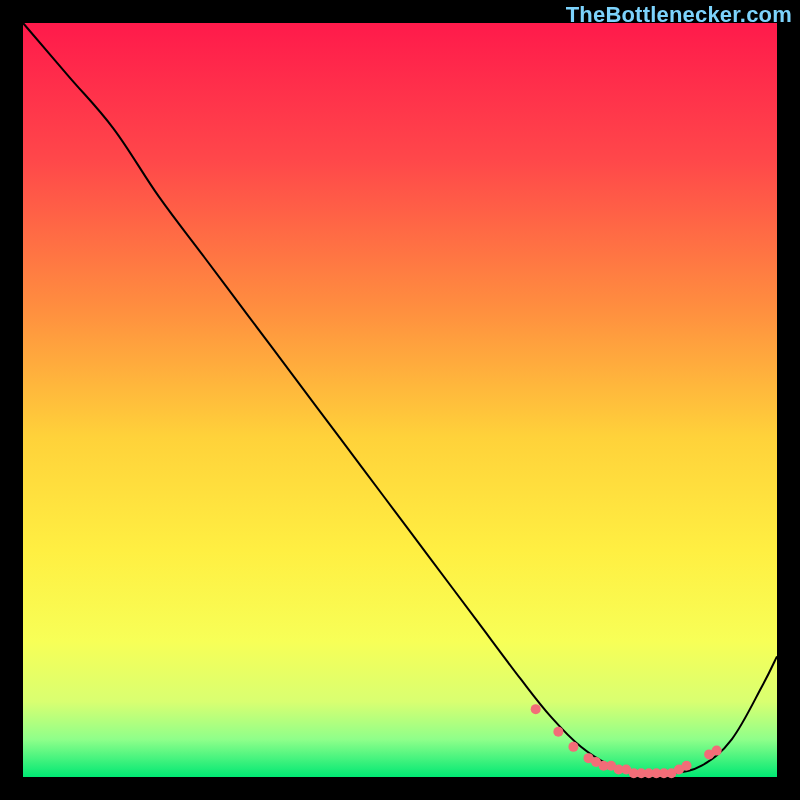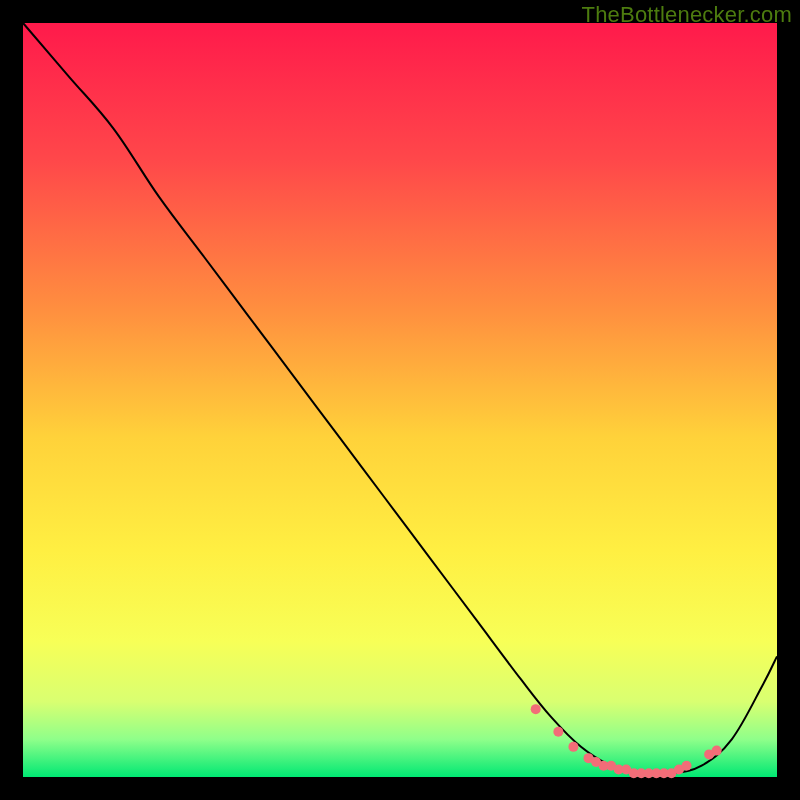--- a/index.html
+++ b/index.html
@@ -22,23 +22,23 @@
     left: 23px;
     top: 23px;
     width: 754px;
     height: 754px;
     
   }
   .watermark {
     position: absolute;
     top: 2px;
     right: 8px;
-    color: #4d7c0f;
+    color: #7dd3fc;
     font-size: 22px;
-    font-weight: 400;
+    font-weight: 700;
     letter-spacing: 0.2px;
     user-select: none;
   }
   svg.curve {
     position: absolute;
     left: 0; top: 0;
     width: 100%; height: 100%;
     overflow: visible;
   }
 </style>

